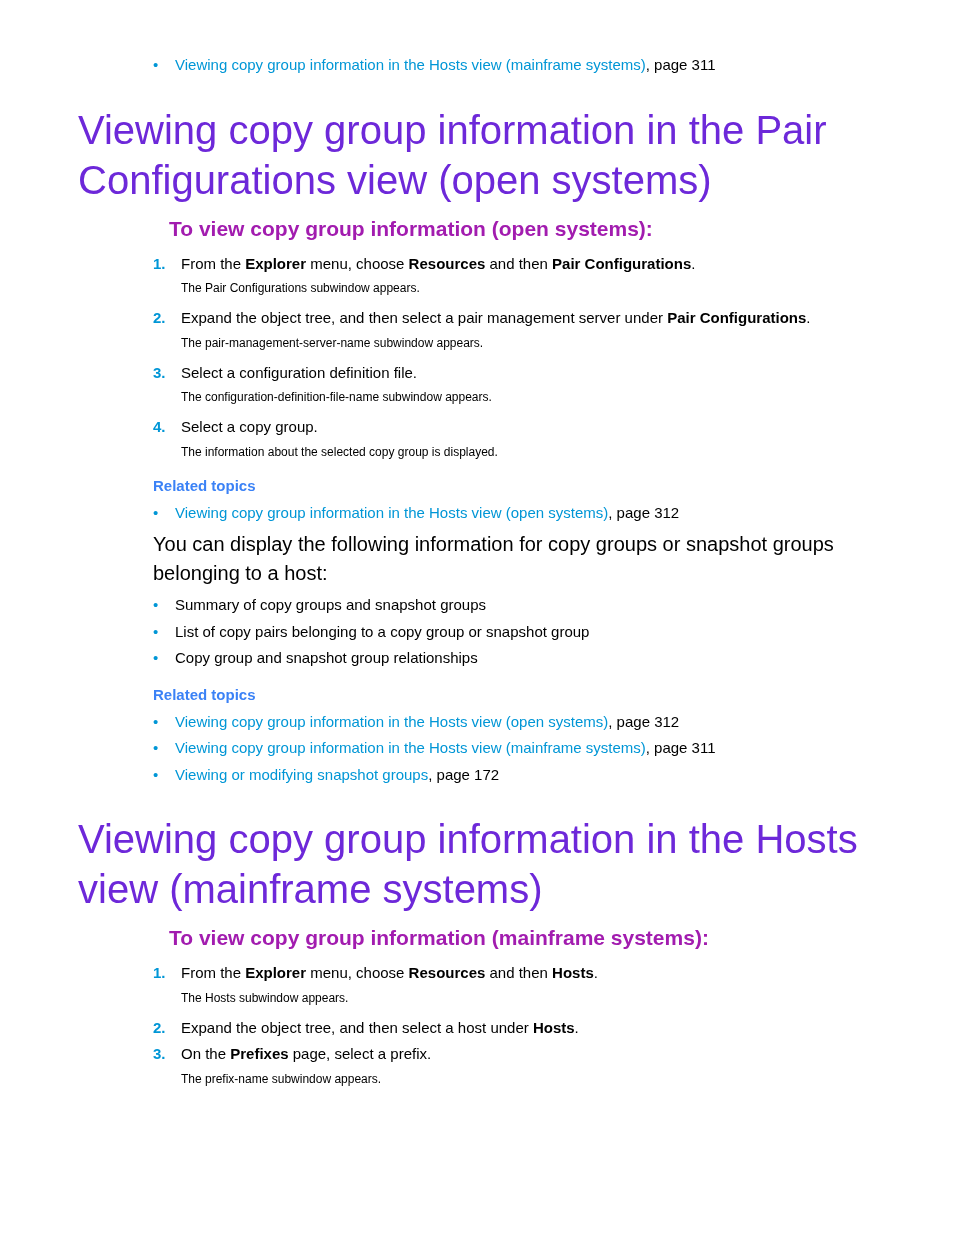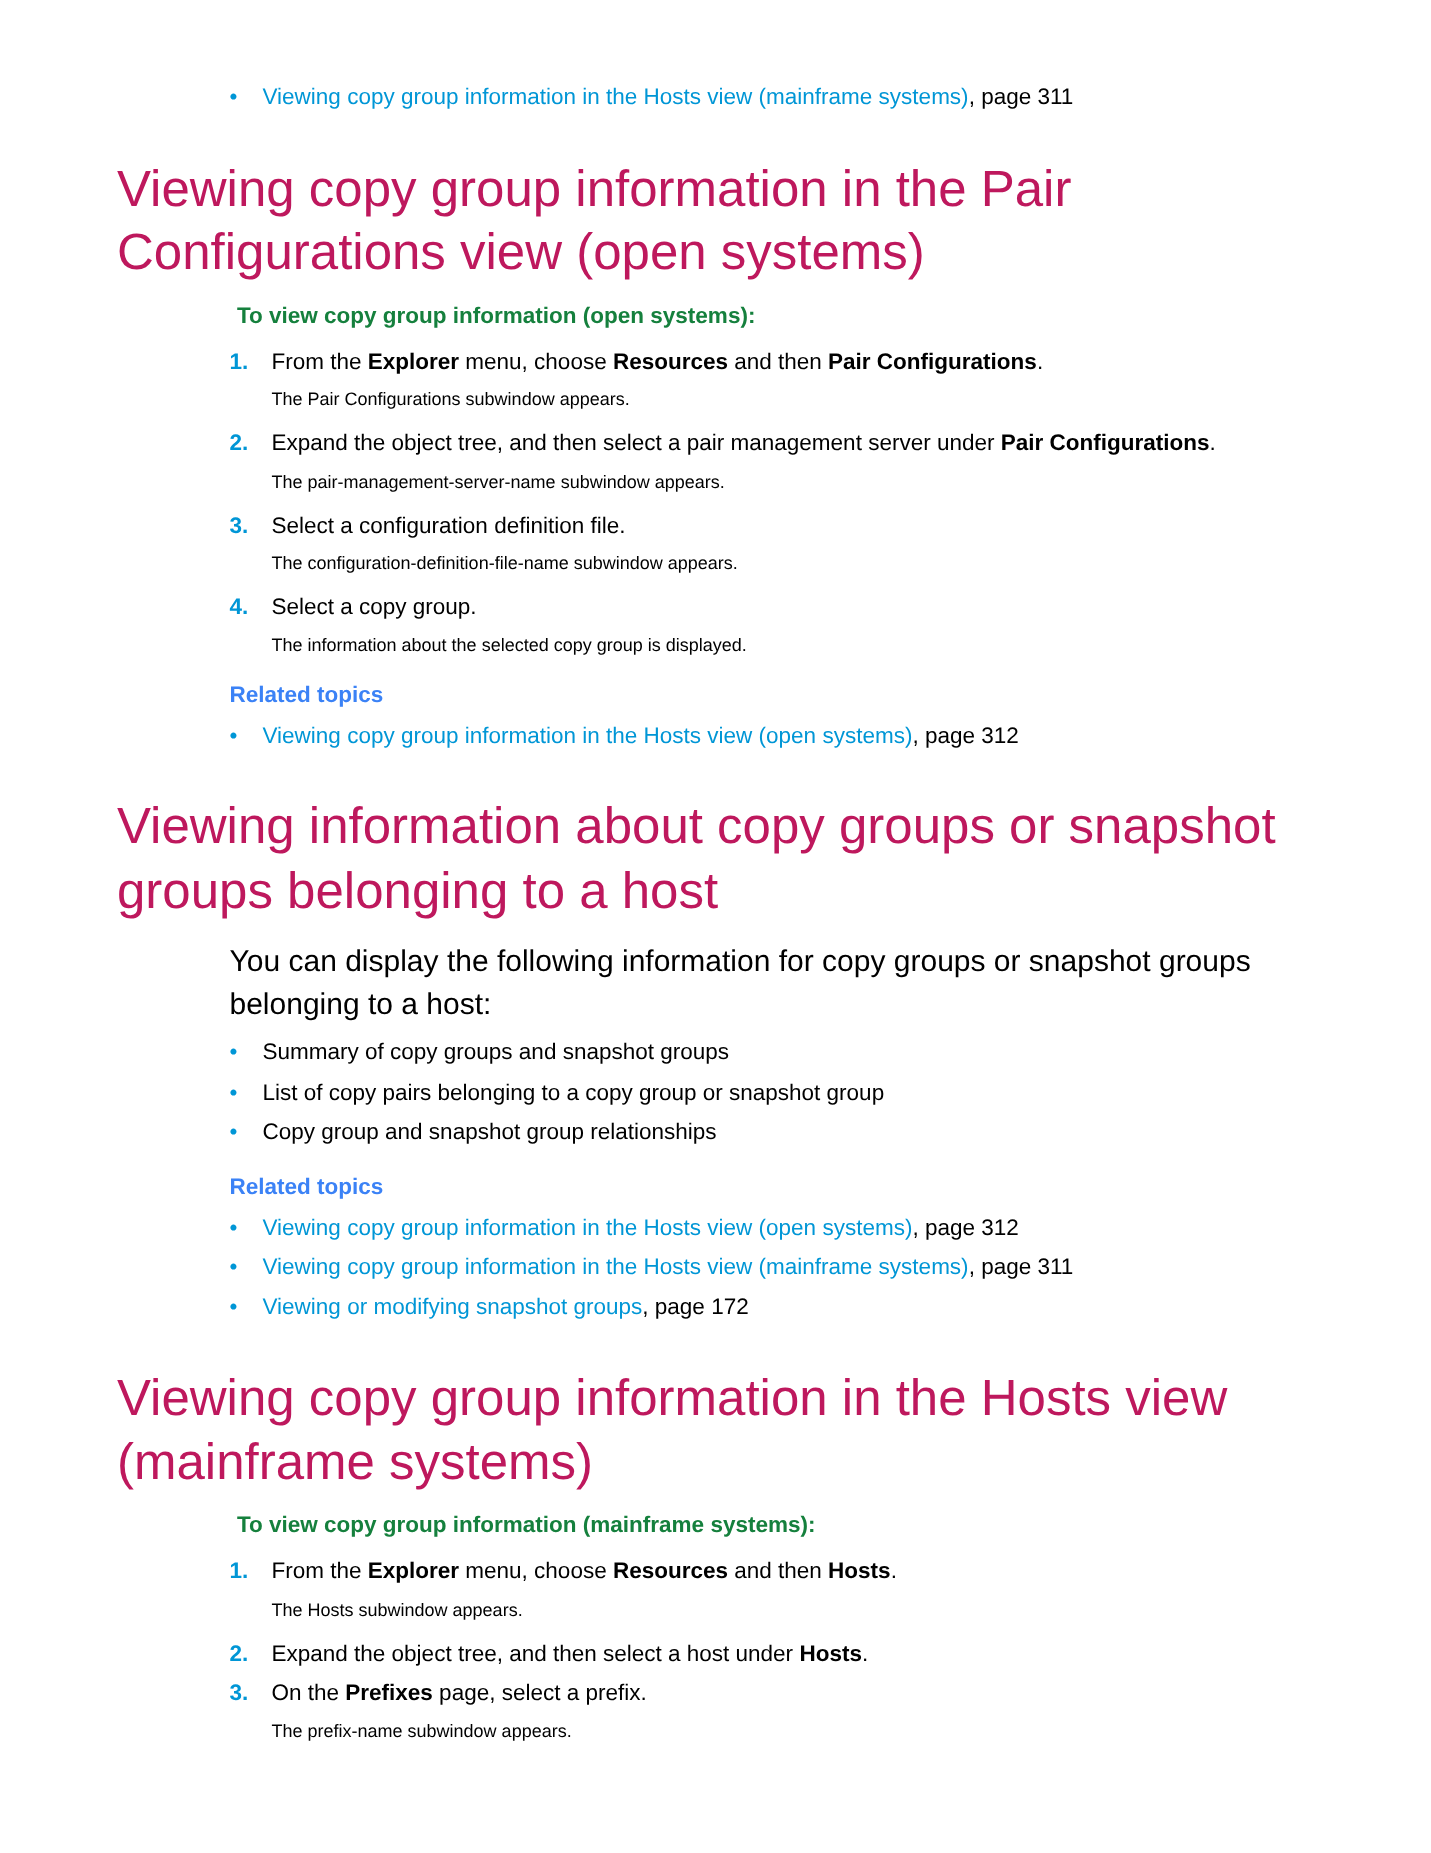--- a/index.html
+++ b/index.html
@@ -13,33 +13,33 @@
   .page {
     padding: 50px 78px 40px 78px;
     box-sizing: border-box;
     width: 954px;
     position: relative;
   }
   h2.section-heading {
     font-family: "Arial Narrow", Arial, sans-serif;
     font-stretch: condensed;
     font-weight: 400;
-    font-size: 34px;
+    font-size: 40px;
     line-height: 1.25;
-    color: #be185d;
+    color: #6d28d9;
     margin: 28px 0 12px 0;
   }
   .indent {
     margin-left: 75px;
   }
   .subhead-blue {
-    color: #15803d;
+    color: #a21caf;
     font-weight: bold;
-    font-size: 15px;
-    margin: 8px 0 12px 5px;
+    font-size: 21px;
+    margin: 8px 0 12px 16px;
   }
   .subhead-black {
     color: #3b82f6;
     font-weight: bold;
     font-size: 15px;
     margin: 16px 0 8px 0;
   }
   .para {
     font-size: 20px;
     line-height: 1.45;
@@ -121,21 +121,20 @@
       </div>
     <div class="subhead-black">Related topics</div>
     <div id="s1-related">
         <div class="bullet-row">
           <span class="bullet-marker">•</span>
           <span class="bullet-content"><a href="#" class="link">Viewing copy group information in the Hosts view (open systems)</a><span>, page 312</span></span>
         </div>
       </div>
   </div>
 
-  <h2 class="section-heading">Viewing information about copy groups or snapshot groups belonging to a host</h2>
   <div class="indent">
     <div class="para">You can display the following information for copy groups or snapshot groups belonging to a host:</div>
     <div id="s2-bullets">
         <div class="bullet-row">
           <span class="bullet-marker">•</span>
           <span class="bullet-content">Summary of copy groups and snapshot groups</span>
         </div>
         <div class="bullet-row">
           <span class="bullet-marker">•</span>
           <span class="bullet-content">List of copy pairs belonging to a copy group or snapshot group</span>

